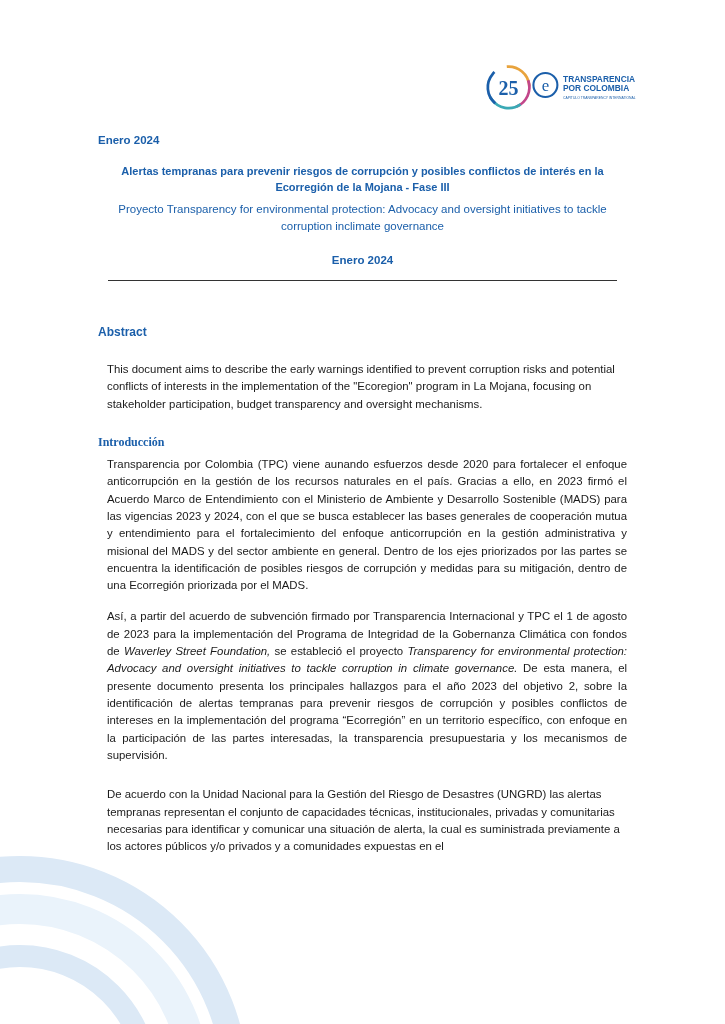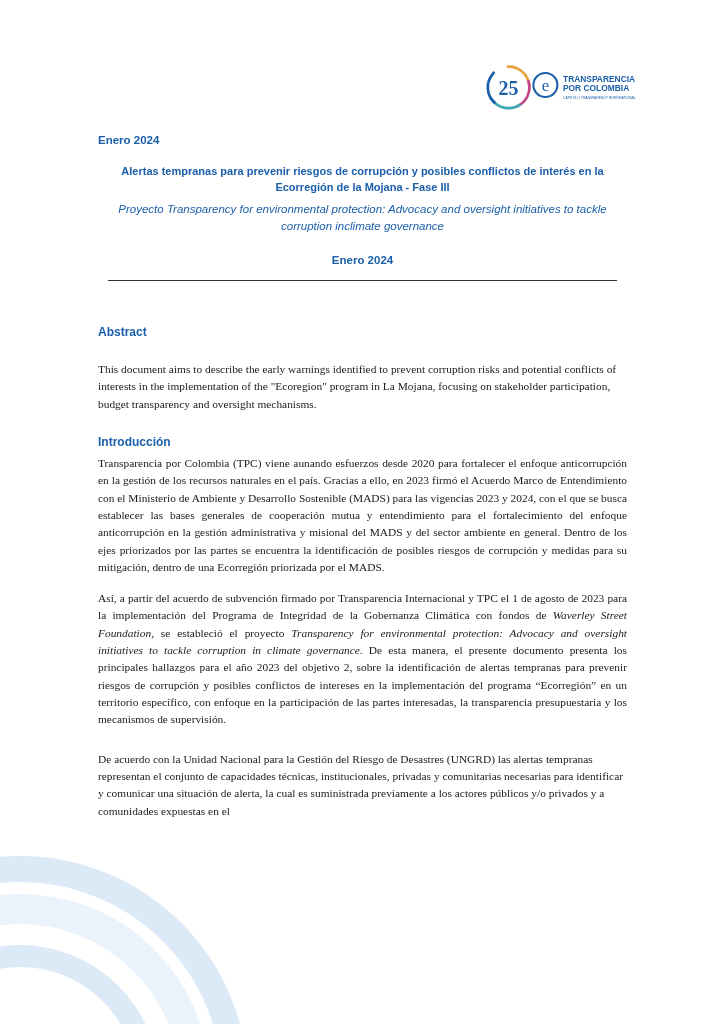--- a/index.html
+++ b/index.html
@@ -56,21 +56,20 @@
   .doc-title {
     color: #1b5faa;
     font-weight: bold;
     font-size: 11px;
     text-align: center;
     line-height: 1.42;
     margin: 0 6px 6px 6px;
   }
   .doc-subtitle {
     color: #1b5faa;
-    font-style: italic;
     font-size: 11.5px;
     text-align: center;
     line-height: 1.42;
     margin: 0 8px 20px 8px;
   }
   .doc-date-center {
     color: #1b5faa;
     font-weight: bold;
     font-size: 11.5px;
     text-align: center;
@@ -85,28 +84,28 @@
   
   .section-head {
     color: #1b5faa;
     font-weight: bold;
     font-size: 12px;
     margin-top: 44px;
     margin-bottom: 0;
   }
   .section-head.tight {
     margin-top: 22px;
+    font-family: Liberation Serif, serif;
   }
   p.body {
     font-size: 11.4px;
     line-height: 1.52;
     color: #1a1a1a;
     text-align: justify;
-    margin: 14px 0 0 0;
-    font-family: Liberation Serif, serif;
+    margin: 14px 0 0 9px;
   }
   p.body.nojust {
     text-align: left;
   }
   p.body.first {
     margin-top: 22px;
   }
   .ital {
     font-style: italic;
   }

